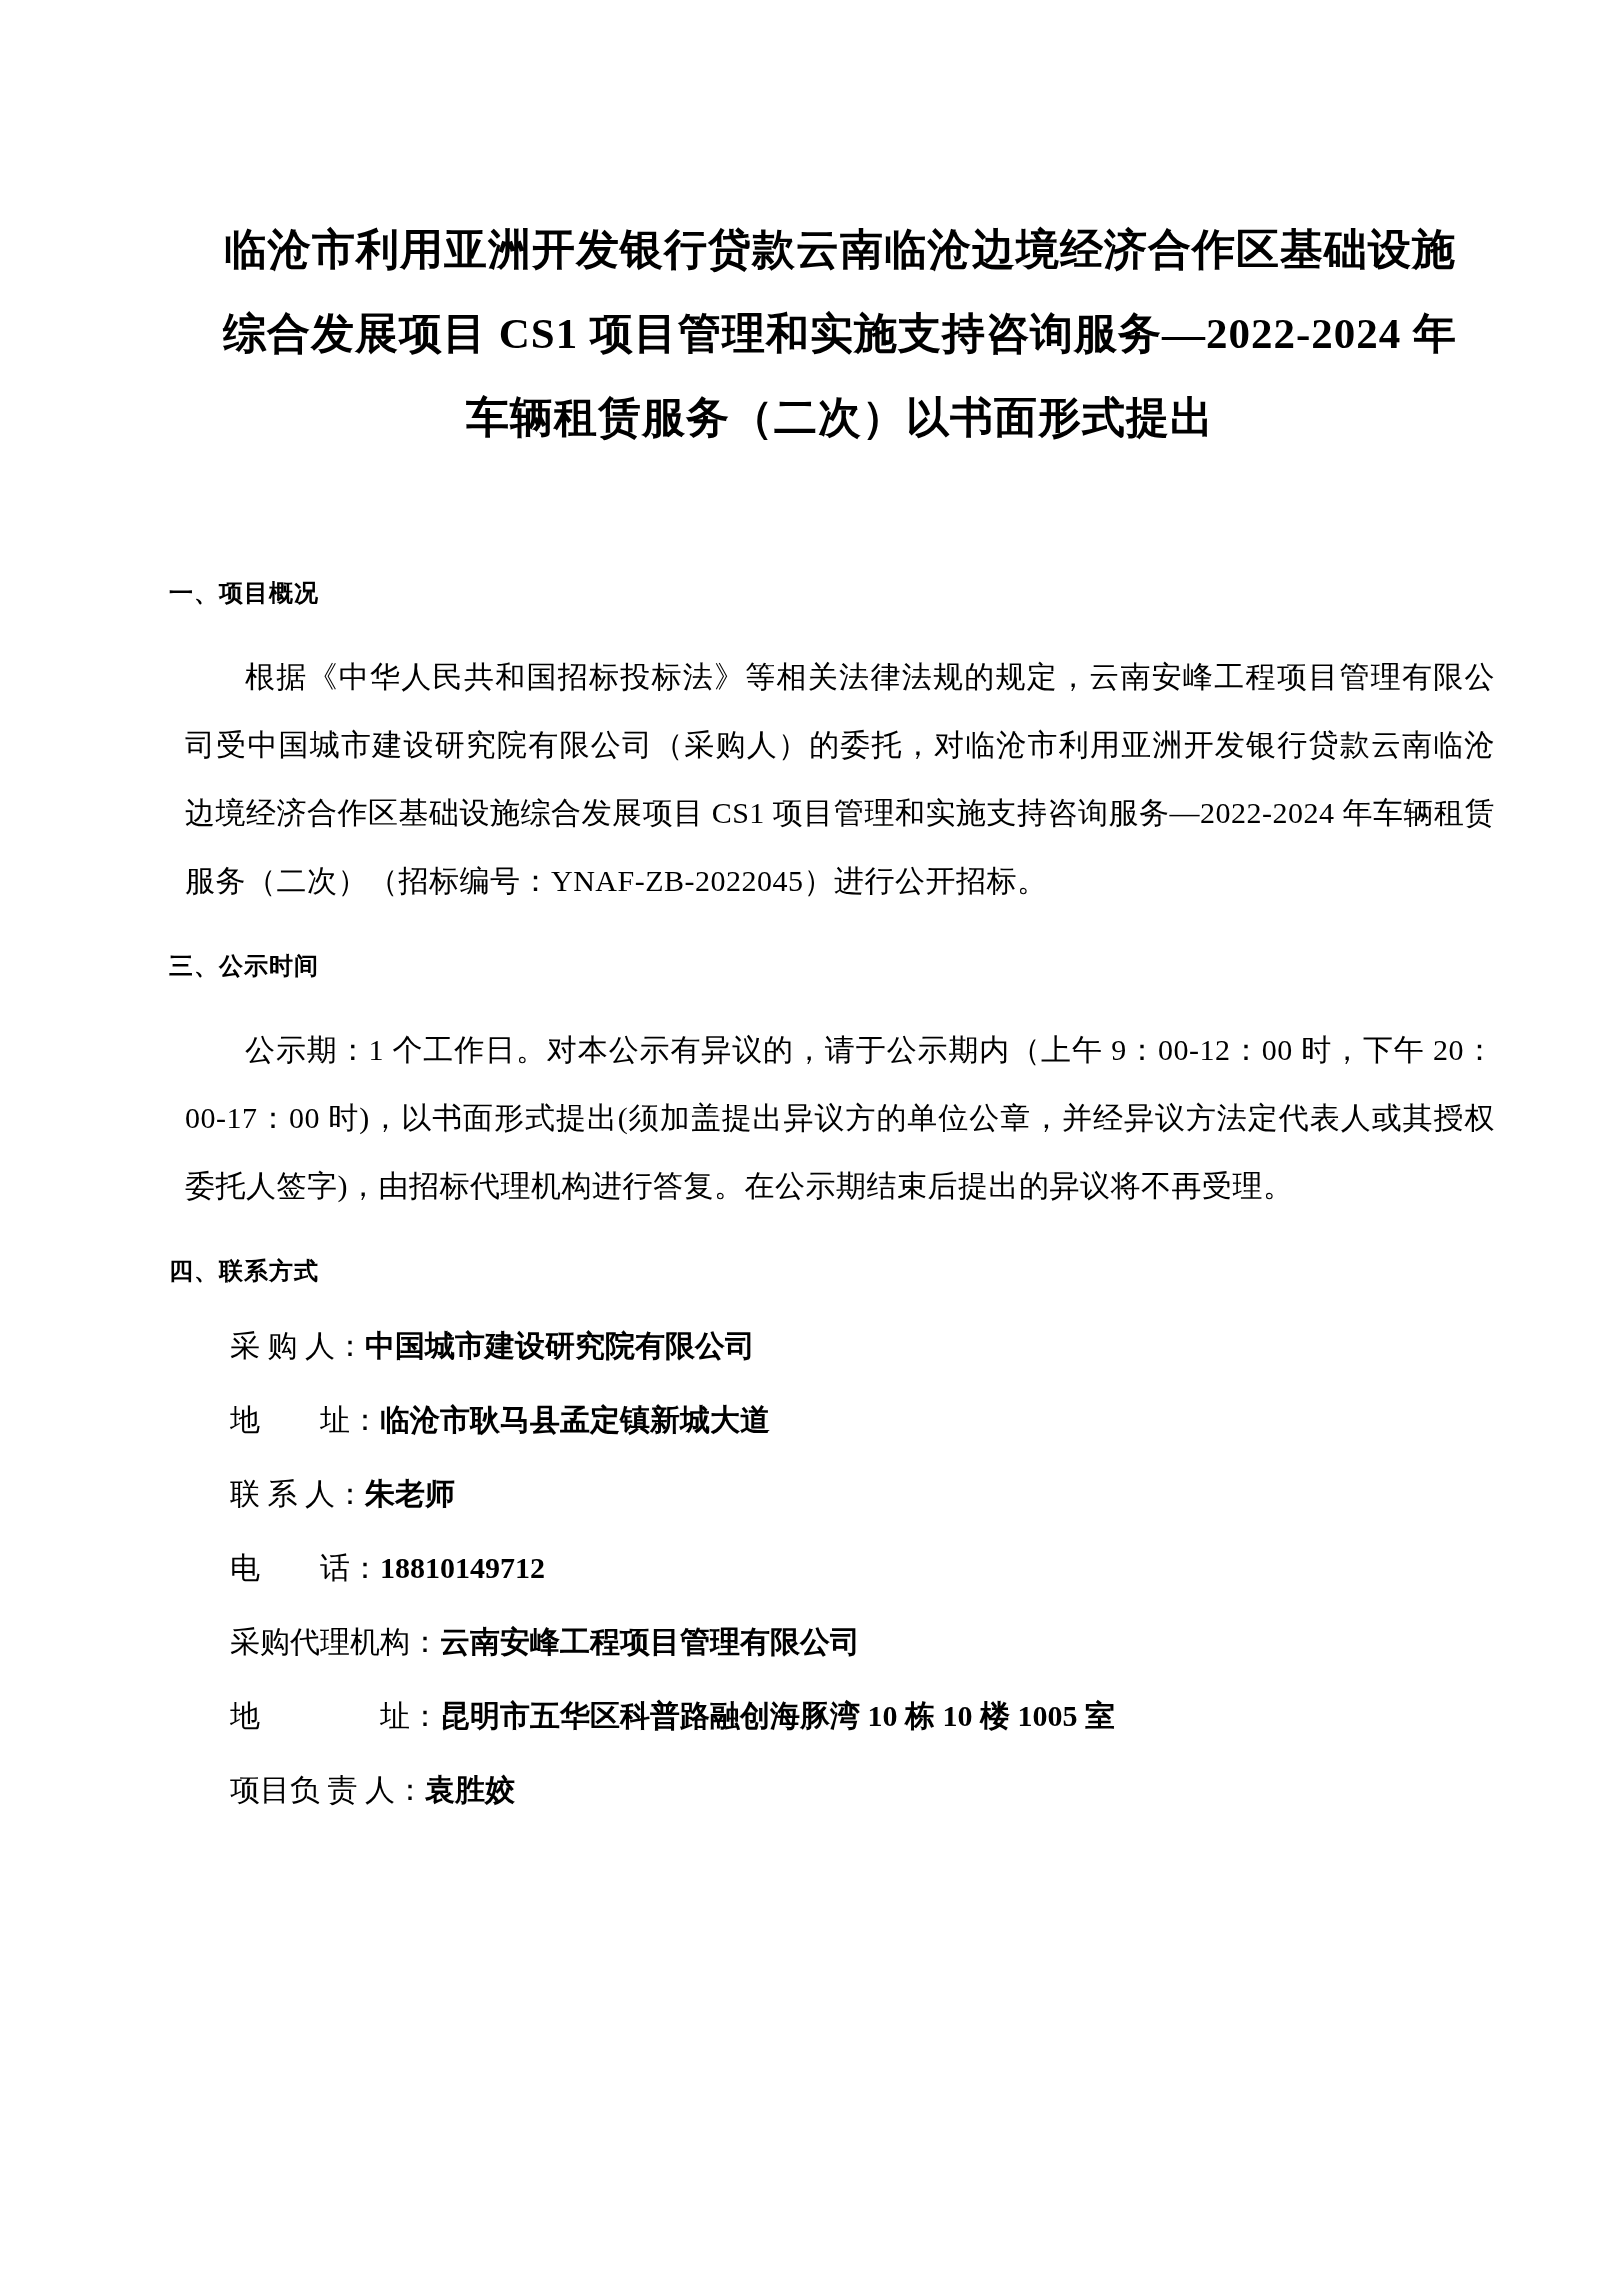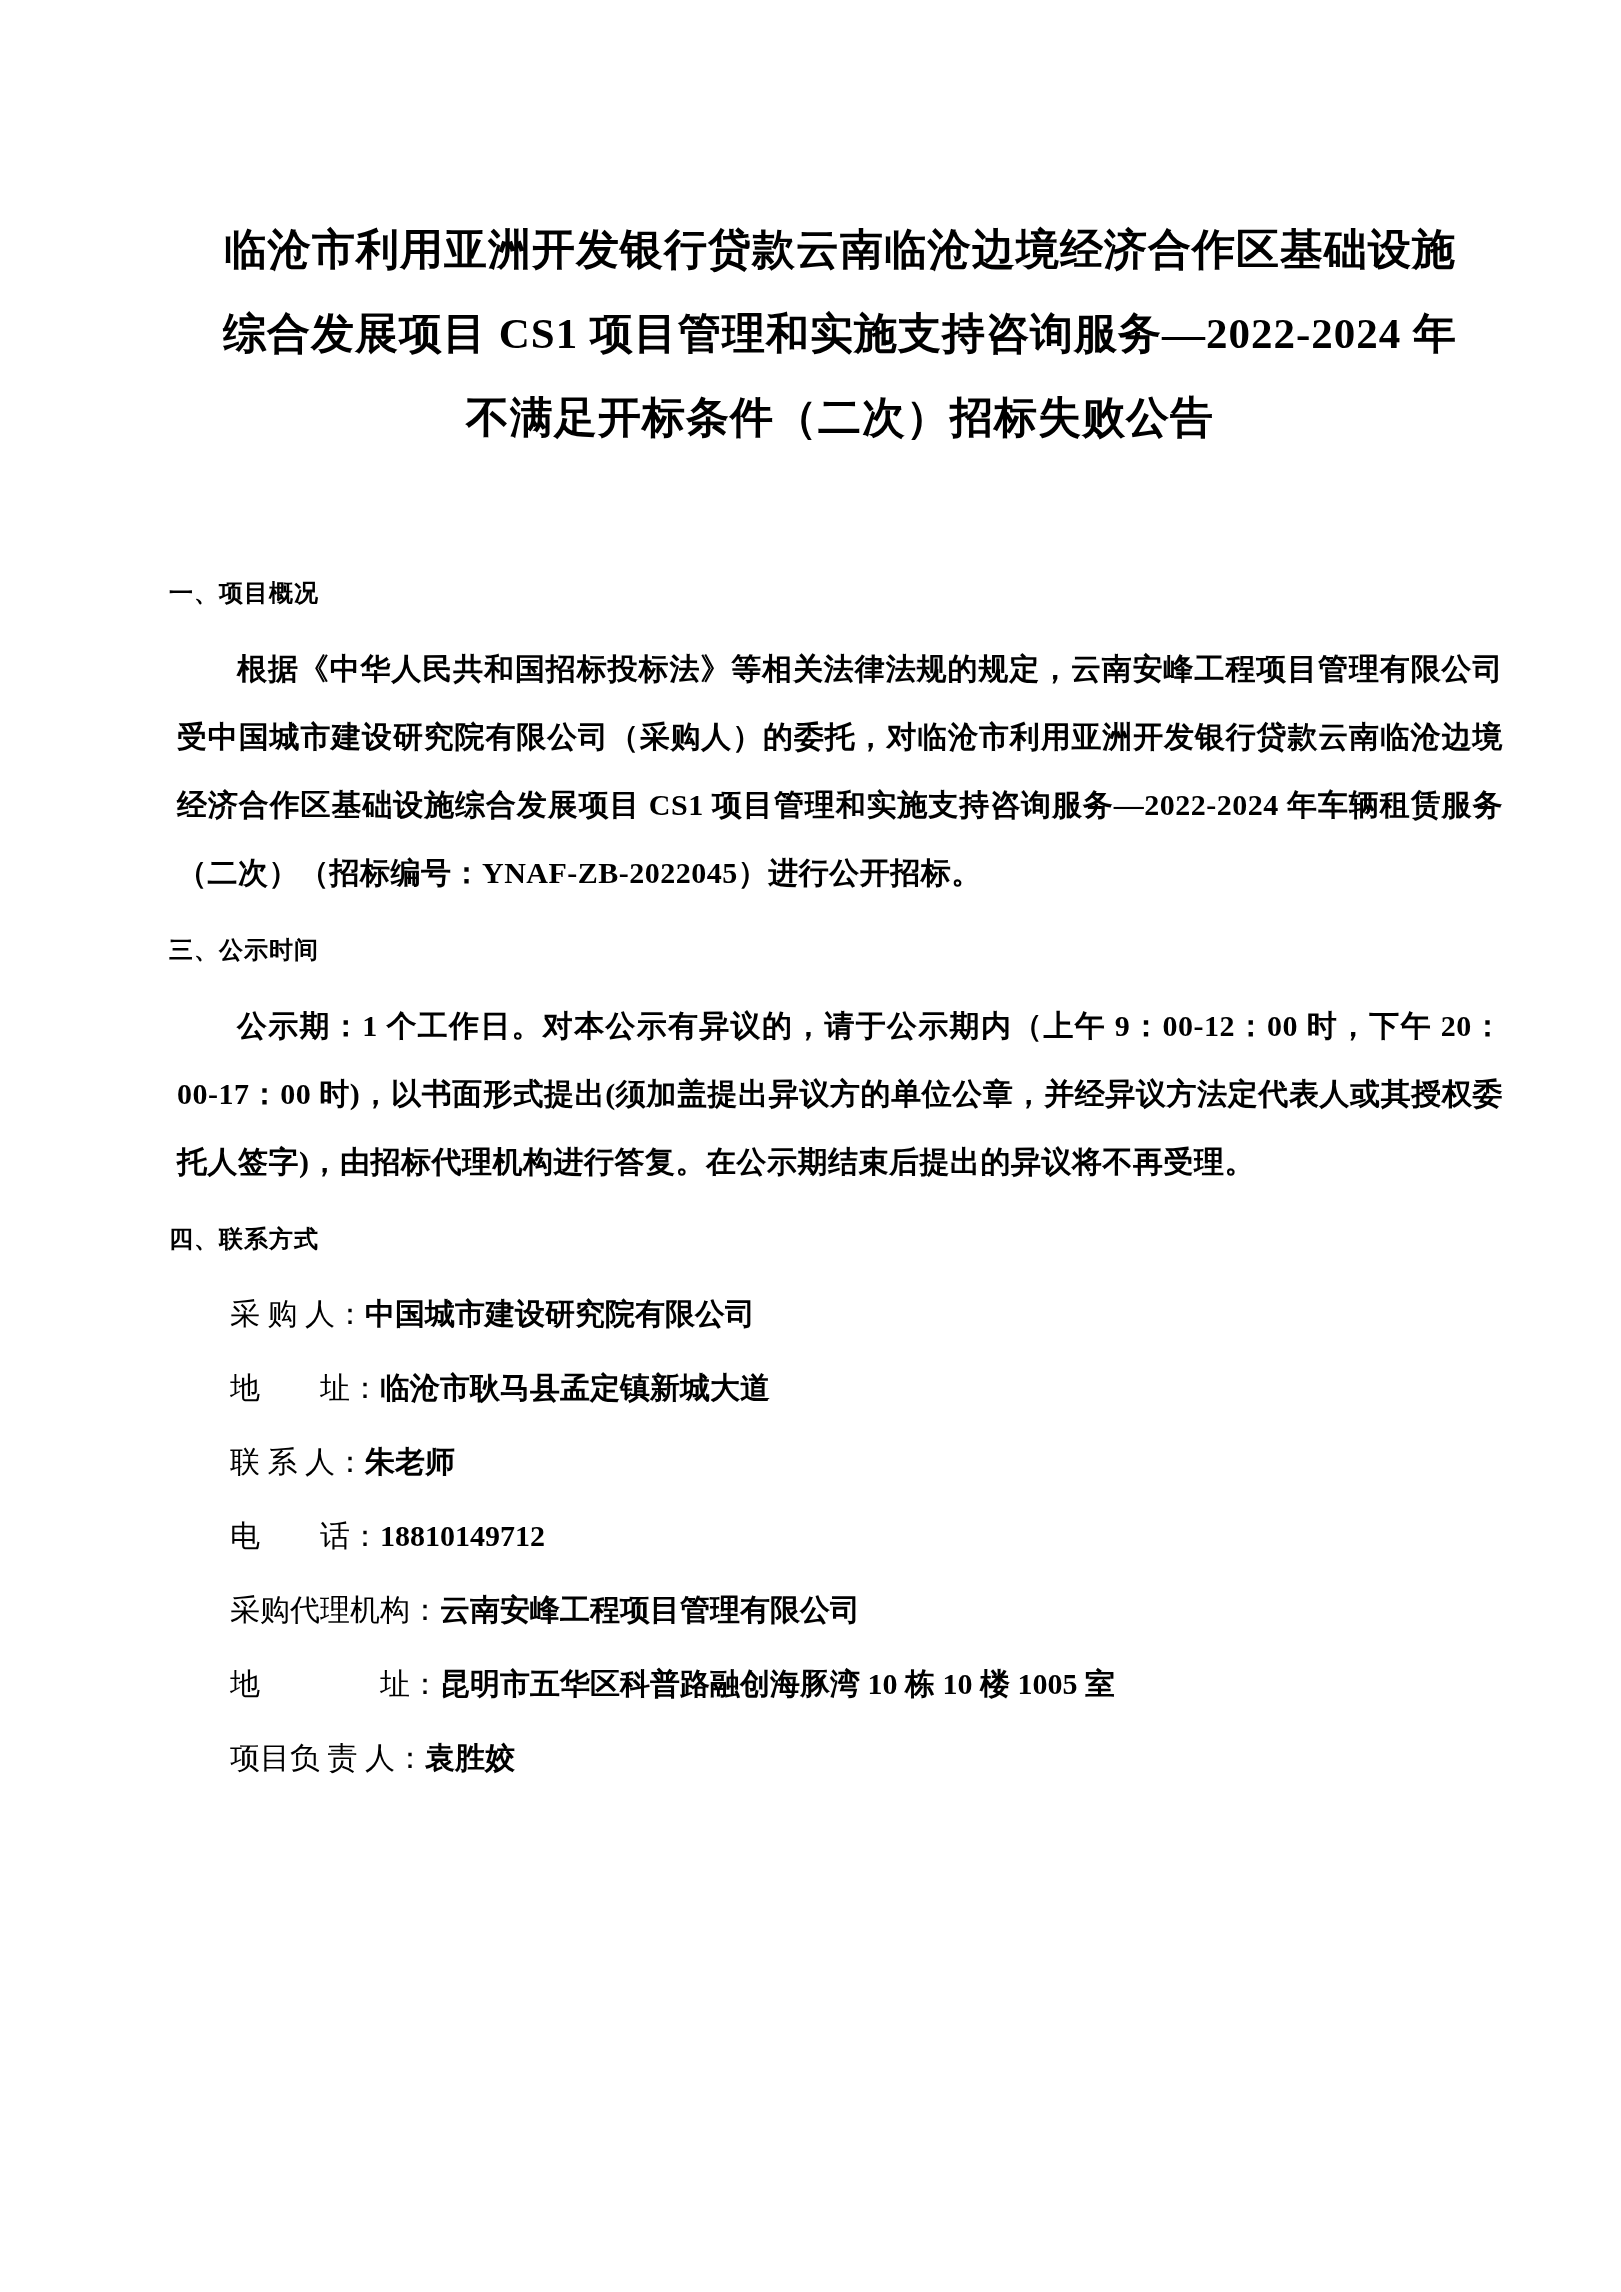--- a/index.html
+++ b/index.html
@@ -30,47 +30,46 @@
   .title-line { white-space: nowrap; }
   .doc-body { margin-top: 98px; }
   .section-heading {
     font-family: "Liberation Sans", "DejaVu Sans", sans-serif;
     font-weight: bold;
     font-size: 24px;
     line-height: 69px;
     letter-spacing: 1px;
   }
   .para {
-    margin: 8px;
+    margin: 16px;
     font-size: 30px;
     line-height: 68px;
     text-align: justify;
     text-indent: 2em;
     letter-spacing: 0.5px;
-    font-weight: bold;
   }
   .contact-list { margin-top: 3.9px; }
   .contact-row {
     font-size: 30px;
     line-height: 74px;
     padding-left: 61px;
     white-space: pre;
   }
   .contact-label { white-space: pre; }
   .contact-value { white-space: pre; font-weight: bold; }
 </style>
 </head>
 <body>
 
 <div class="page">
 
   <div class="doc-title">
     <div class="title-line">临沧市利用亚洲开发银行贷款云南临沧边境经济合作区基础设施</div>
     <div class="title-line">综合发展项目 CS1 项目管理和实施支持咨询服务—2022-2024 年</div>
-    <div class="title-line">不满足开标条件（二次）招标失败公告</div>
+    <div class="title-line">车辆租赁服务（二次）以书面形式提出</div>
   </div>
 
   <div class="doc-body">
 
     <div class="section">
       <div class="section-heading">一、项目概况</div>
       <p class="para">根据《中华人民共和国招标投标法》等相关法律法规的规定，云南安峰工程项目管理有限公司受中国城市建设研究院有限公司（采购人）的委托，对临沧市利用亚洲开发银行贷款云南临沧边境经济合作区基础设施综合发展项目 CS1 项目管理和实施支持咨询服务—2022-2024 年车辆租赁服务（二次）（招标编号：YNAF-ZB-2022045）进行公开招标。</p>
     </div>
 
 

